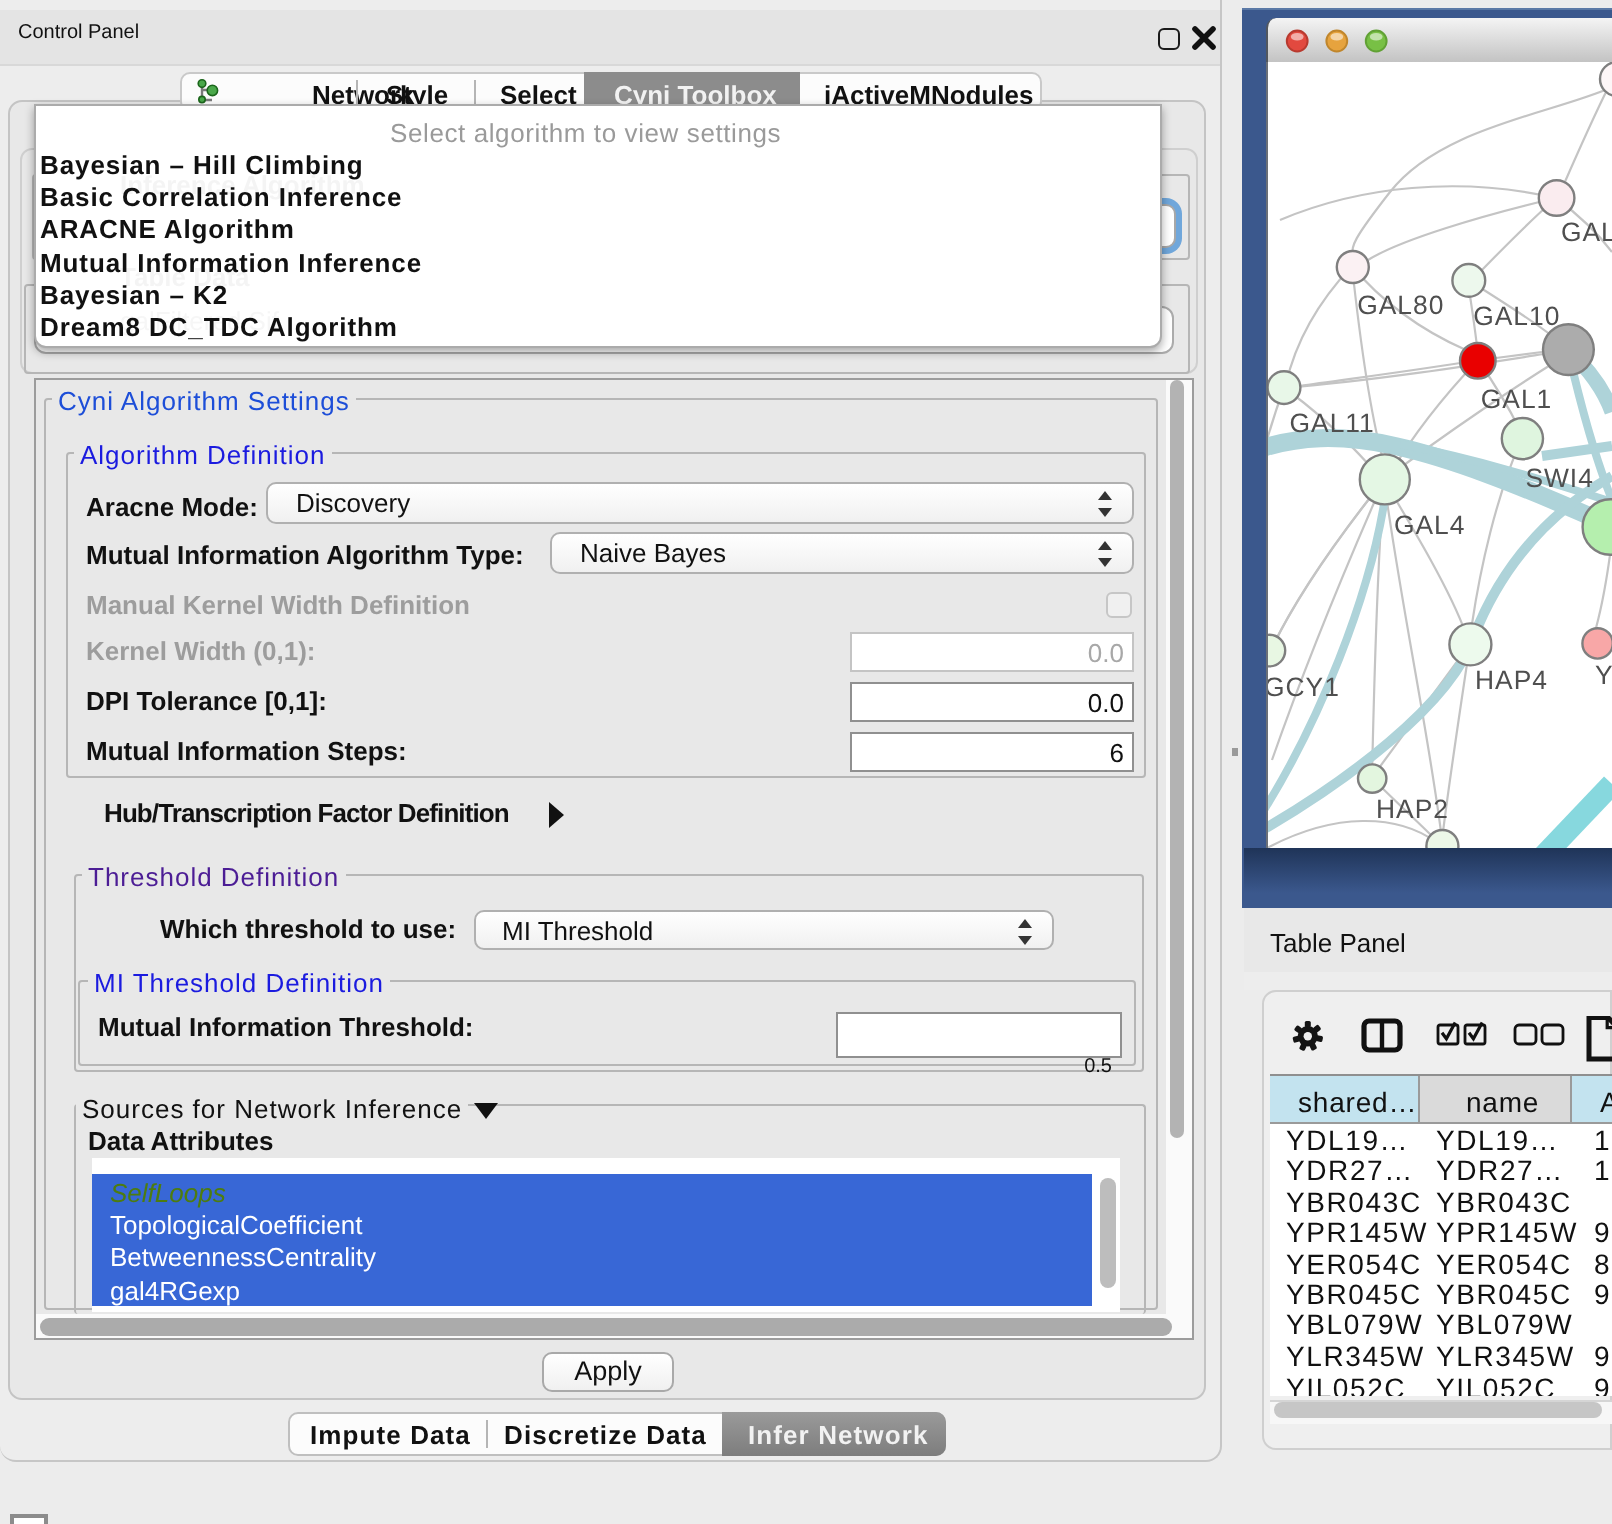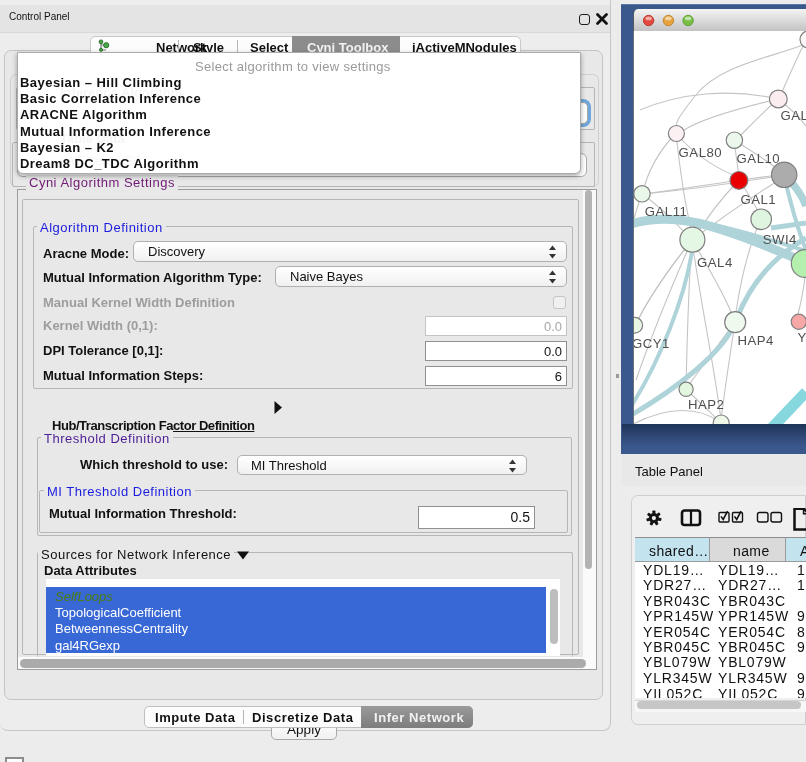--- a/index.html
+++ b/index.html
@@ -57,21 +57,21 @@
 <div class="abs" style="left:17px;top:153px;width:570px;height:24px;background:#fff;border:1px solid #ababab;border-radius:6px;box-sizing:border-box;"></div>
 
 <div class="abs" style="left:17px;top:189px;width:580px;height:481px;background:#E8E8E8;border:1px solid #9c9c9c;box-sizing:border-box;"></div>
 
 <div class="abs" style="left:583px;top:190px;width:13px;height:467px;background:#FAFAFA;"></div>
 <div class="abs" style="left:585px;top:190px;width:7px;height:379px;background:#B3B3B3;border-radius:4px;"></div>
 <div class="abs" style="left:18px;top:657px;width:578px;height:12px;background:#FAFAFA;"></div>
 <div class="abs" style="left:20px;top:659px;width:566px;height:9px;background:#ABABAB;border-radius:5px;"></div>
 
 <div class="gbox" style="left:22px;top:199px;width:557px;height:456px;"></div>
-<div class="gtitle" style="left:26px;top:175px;color:#701a75;">Cyni Algorithm Settings</div>
+<div class="gtitle" style="left:26px;top:193px;color:#1d4ed8;">Cyni Algorithm Settings</div>
 
 <div class="gbox" style="left:33px;top:226px;width:540px;height:163px;"></div>
 <div class="gtitle" style="left:37px;top:220px;color:#1b1bdf;">Algorithm Definition</div>
 
 <div class="lbl b" style="left:43px;top:246px;">Aracne Mode:</div>
 <div class="combo" style="left:133px;top:241px;width:434px;height:21px;">
   <div class="ctext">Discovery</div>
   <svg class="carr" viewBox="0 0 9 14">
       <path d="M4.5 0.5 L8 5 L1 5 Z" fill="#333"></path>
       <path d="M4.5 13.5 L8 9 L1 9 Z" fill="#333"></path>
@@ -87,57 +87,57 @@
 </div>
 <div class="lbl b gray" style="left:43px;top:295px;">Manual Kernel Width Definition</div>
 <div class="abs" style="left:553px;top:296px;width:13px;height:13px;background:#f0f0f0;border:1px solid #c6c6c6;border-radius:3px;box-sizing:border-box;"></div>
 <div class="lbl b gray" style="left:43px;top:318px;text-align:center;">Kernel Width (0,1):</div>
 <div class="field" style="left:425px;top:316px;width:142px;height:20px;border-color:#c4c4c4;color:#a8a8a8;">0.0</div>
 <div class="lbl b" style="left:43px;top:343px;">DPI Tolerance [0,1]:</div>
 <div class="field" style="left:425px;top:341px;width:142px;height:20px;">0.0</div>
 <div class="lbl b" style="left:43px;top:368px;">Mutual Information Steps:</div>
 <div class="field" style="left:425px;top:366px;width:142px;height:20px;">6</div>
 
-<div class="lbl b" style="left:52px;top:418px;letter-spacing:-0.45px;text-decoration:underline;">Hub/Transcription Factor Definition</div>
+<div class="lbl b" style="left:52px;top:399px;letter-spacing:-0.45px;">Hub/Transcription Factor Definition</div>
 <svg class="abs" style="left:274px;top:401px;" width="8" height="13" viewBox="0 0 8 13">
     <path d="M0.5 0 L8 6.5 L0.5 13 Z" fill="#111"></path>
   </svg>
 
 <div class="gbox" style="left:37px;top:437px;width:535px;height:99px;"></div>
 <div class="gtitle" style="left:41px;top:431px;color:#4c1d95;">Threshold Definition</div>
 <div class="lbl b" style="left:80px;top:457px;">Which threshold to use:</div>
 <div class="combo" style="left:237px;top:455px;width:290px;height:20px;">
   <div class="ctext" style="left:13px;">MI Threshold</div>
   <svg class="carr" viewBox="0 0 9 14">
       <path d="M4.5 0.5 L8 5 L1 5 Z" fill="#333"></path>
       <path d="M4.5 13.5 L8 9 L1 9 Z" fill="#333"></path>
     </svg>
 </div>
 
 <div class="gbox" style="left:39px;top:490px;width:529px;height:43px;"></div>
 <div class="gtitle" style="left:44px;top:484px;color:#1b1bdf;">MI Threshold Definition</div>
 <div class="lbl b" style="left:49px;top:506px;">Mutual Information Threshold:</div>
-<div class="field" style="left:418px;top:506px;width:117px;height:23px;font-size:14px;padding-top:2px;">0.5</div>
+<div class="field" style="left:418px;top:506px;width:143px;height:23px;font-size:10px;padding-top:21px;">0.5</div>
 
 <div class="gbox" style="left:37px;top:552px;width:536px;height:105px;border-bottom:none;"></div>
 <div class="gtitle" style="left:38px;top:547px;color:#111;">Sources for Network Inference</div>
 <svg class="abs" style="left:236px;top:551px;" width="14" height="9" viewBox="0 0 13 9">
     <path d="M0.5 0.5 L12.5 0.5 L6.5 8.5 Z" fill="#111"></path>
   </svg>
 <div class="lbl b" style="left:44px;top:563px;">Data Attributes</div>
 
 <div class="abs" style="left:46px;top:579px;width:514px;height:77px;background:#fff;"></div>
 <div class="abs" style="left:46px;top:587px;width:500px;height:66px;background:#3867D6;"></div>
 <div class="lbl" style="left:55px;top:589px;color:#4d7c0f;font-style:italic;">SelfLoops</div>
 <div class="lbl" style="left:55px;top:605px;color:#fff;">TopologicalCoefficient</div>
 <div class="lbl" style="left:55px;top:621px;color:#fff;">BetweennessCentrality</div>
 <div class="lbl" style="left:55px;top:638px;color:#fff;">gal4RGexp</div>
 <div class="abs" style="left:550px;top:589px;width:8px;height:55px;background:#BDBDBD;border-radius:4px;"></div>
 
-<div class="abs" style="left:271px;top:676px;width:66px;height:20px;background:linear-gradient(#ffffff,#f0f0f0);border:1px solid #a9a9a9;border-radius:5px;box-sizing:border-box;text-align:center;font-size:13.5px;color:#111;padding-top:1px;margin-top:44px;">Apply</div>
+<div class="abs" style="left:271px;top:676px;width:66px;height:20px;background:linear-gradient(#ffffff,#f0f0f0);border:1px solid #a9a9a9;border-radius:5px;box-sizing:border-box;text-align:center;font-size:13.5px;color:#111;padding-top:1px;">Apply</div>
 
 <div class="abs" style="left:144px;top:706px;width:329px;height:22px;background:#FCFCFC;border:1px solid #bfbfbf;border-radius:5px;box-sizing:border-box;"></div>
 <div class="abs" style="left:361px;top:706px;width:112px;height:22px;background:linear-gradient(#9a9a9a,#7d7d7d);border-radius:0 5px 5px 0;"></div>
 <div class="lbl" style="left:155px;top:710px;font-weight:600;letter-spacing:0.55px;">Impute Data</div>
 <div class="abs" style="left:243px;top:710px;width:1px;height:14px;background:#b5b5b5;"></div>
 <div class="lbl" style="left:252px;top:710px;font-weight:600;letter-spacing:0.55px;">Discretize Data</div>
 <div class="lbl" style="left:374px;top:710px;font-weight:600;letter-spacing:0.55px;color:#f2f2f2;">Infer Network</div>
 
 <div class="abs" style="left:5px;top:757px;width:19px;height:10px;border:2px solid #8c8c8c;background:#fff;box-sizing:border-box;"></div>
 

